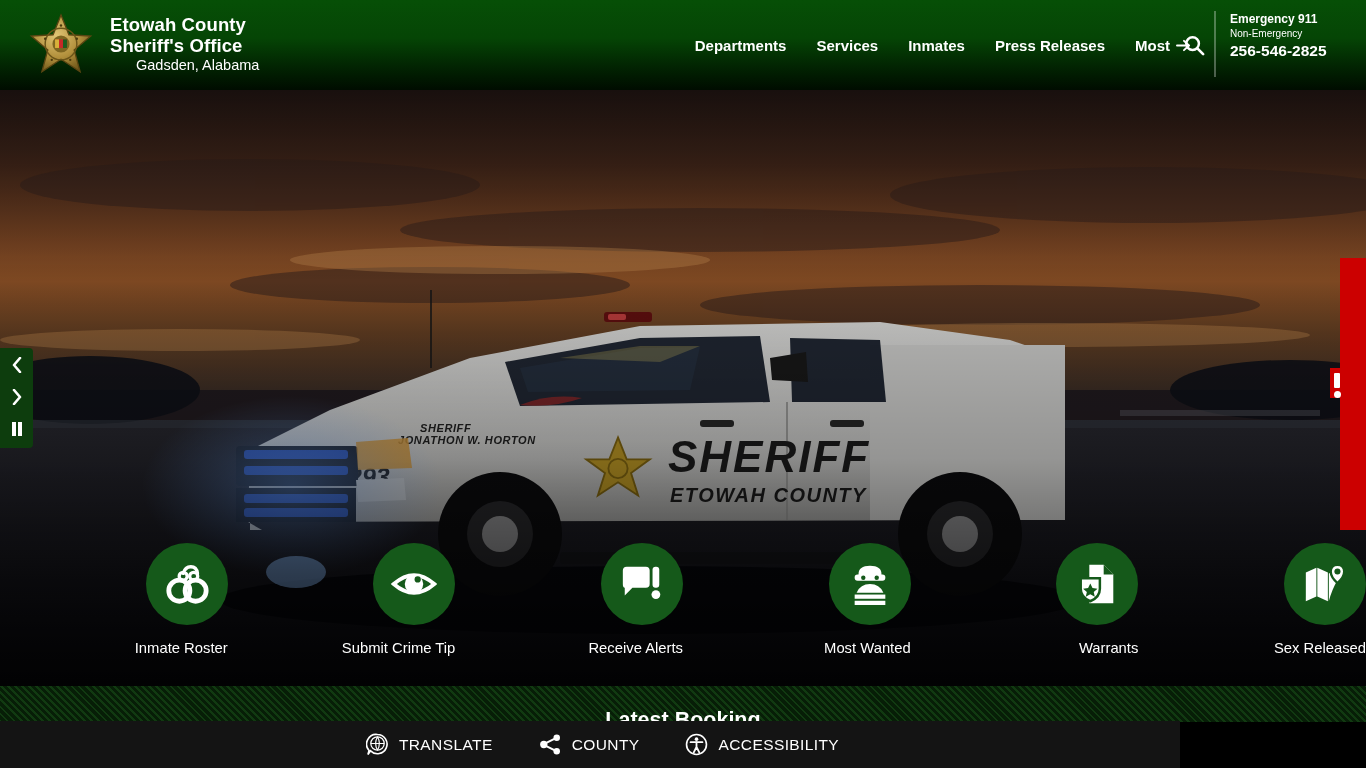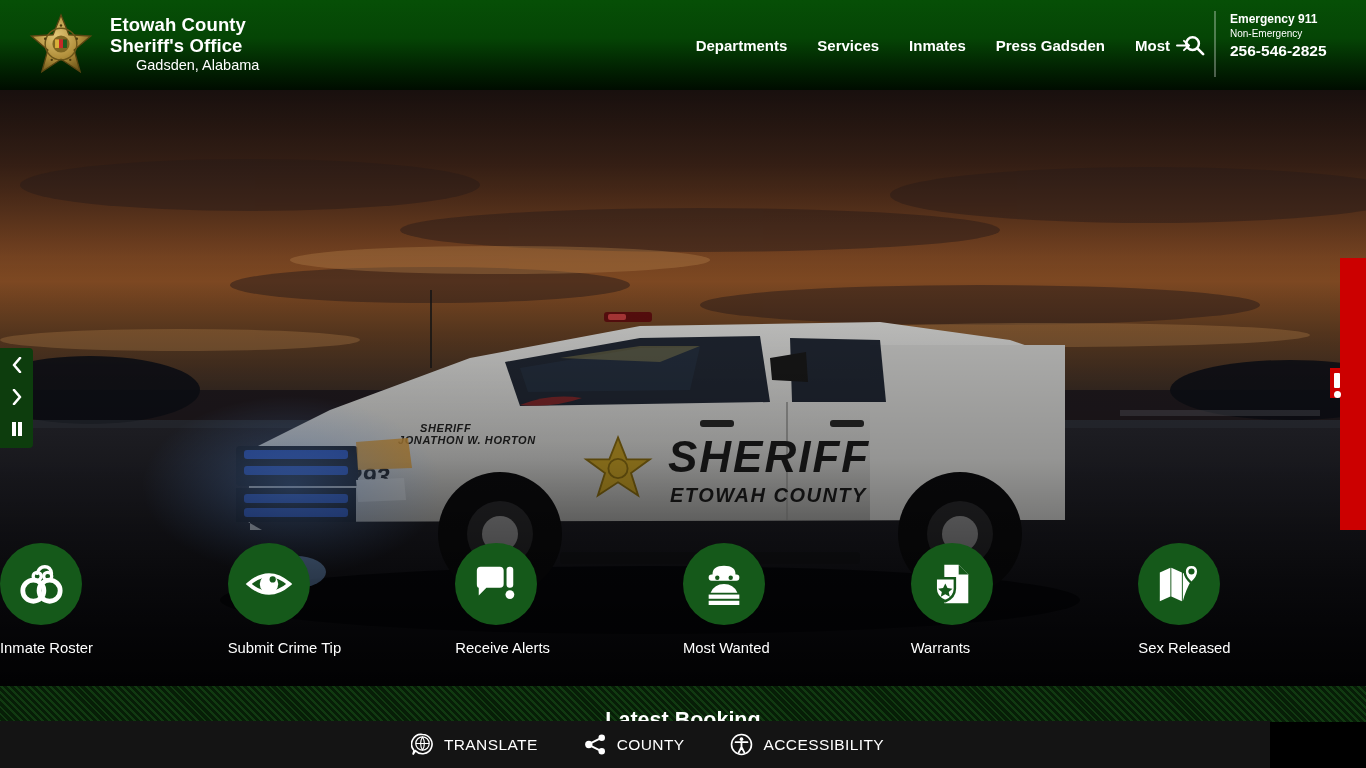--- a/index.html
+++ b/index.html
@@ -82,21 +82,21 @@
   }
   #alert-tab .bang i { display: block; width: 6px; height: 15px; background: #fff; border-radius: 1px; }
   #alert-tab .bang b { display: block; width: 7px; height: 7px; background: #fff; border-radius: 50%; margin-top: 3px; }
 
   
   #quicklinks {
     position: absolute; left: 0; top: 543px; width: 1366px; height: 130px;
     display: flex; z-index: 20;
   }
   .ql {
-    flex: 1 1 0; display: flex; flex-direction: column; align-items: flex-start; cursor: pointer;
+    flex: 1 1 0; display: flex; flex-direction: column; align-items: flex-end; cursor: pointer;
   }
   .ql-circle {
     width: 82px; height: 82px; border-radius: 50%; background: #15591a;
     display: flex; align-items: center; justify-content: center;
   }
   .ql-label { margin-top: 15px; color: #fff; font-size: 14.8px; font-weight: normal; white-space: nowrap; }
 
   
   #panels {
     position: absolute; left: 0; top: 686px; width: 1366px; height: 36px;
@@ -107,21 +107,21 @@
   .panel { flex: 1 1 0; position: relative; display: flex; justify-content: center; }
   .panel + .panel::before {
     content: ""; position: absolute; left: 0; top: 0; bottom: 0; width: 2px; background: #aebfae;
   }
   .panel-title {
     position: absolute; top: 22px; color: #fff; font-size: 21.5px; font-weight: bold; white-space: nowrap;
   }
 
   
   #bottombar {
-    position: absolute; left: 0; top: 721px; width: 1270px; height: 47px;
+    position: absolute; left: 0; top: 721px; width: 1180px; height: 47px;
     background: #141414; z-index: 50;
     display: flex; align-items: center; justify-content: center; gap: 46px; padding-left: 25px;
   }
   .bb-item { display: flex; align-items: center; gap: 10px; color: #fff; cursor: pointer; }
   .bb-label { font-size: 15.5px; letter-spacing: .4px; }
 </style>
 </head>
 <body>
 
 <div id="page">
@@ -390,21 +390,21 @@
       <div class="nav-item">
         <span>Departments</span>
       </div>
       <div class="nav-item">
         <span>Services</span>
       </div>
       <div class="nav-item">
         <span>Inmates</span>
       </div>
       <div class="nav-item">
-        <span>Press Gadsden</span>
+        <span>Press Releases</span>
       </div>
       <div class="nav-item">
         <span>Most</span>
         <svg width="15" height="13" viewBox="0 0 16 14">
           <path d="M1 7 H13 M8.5 2 L14 7 L8.5 12" fill="none" stroke="#fff" stroke-width="2.1" stroke-linecap="round" stroke-linejoin="round"></path>
         </svg>
       </div>
     </nav>
 
     <div id="search-btn">

